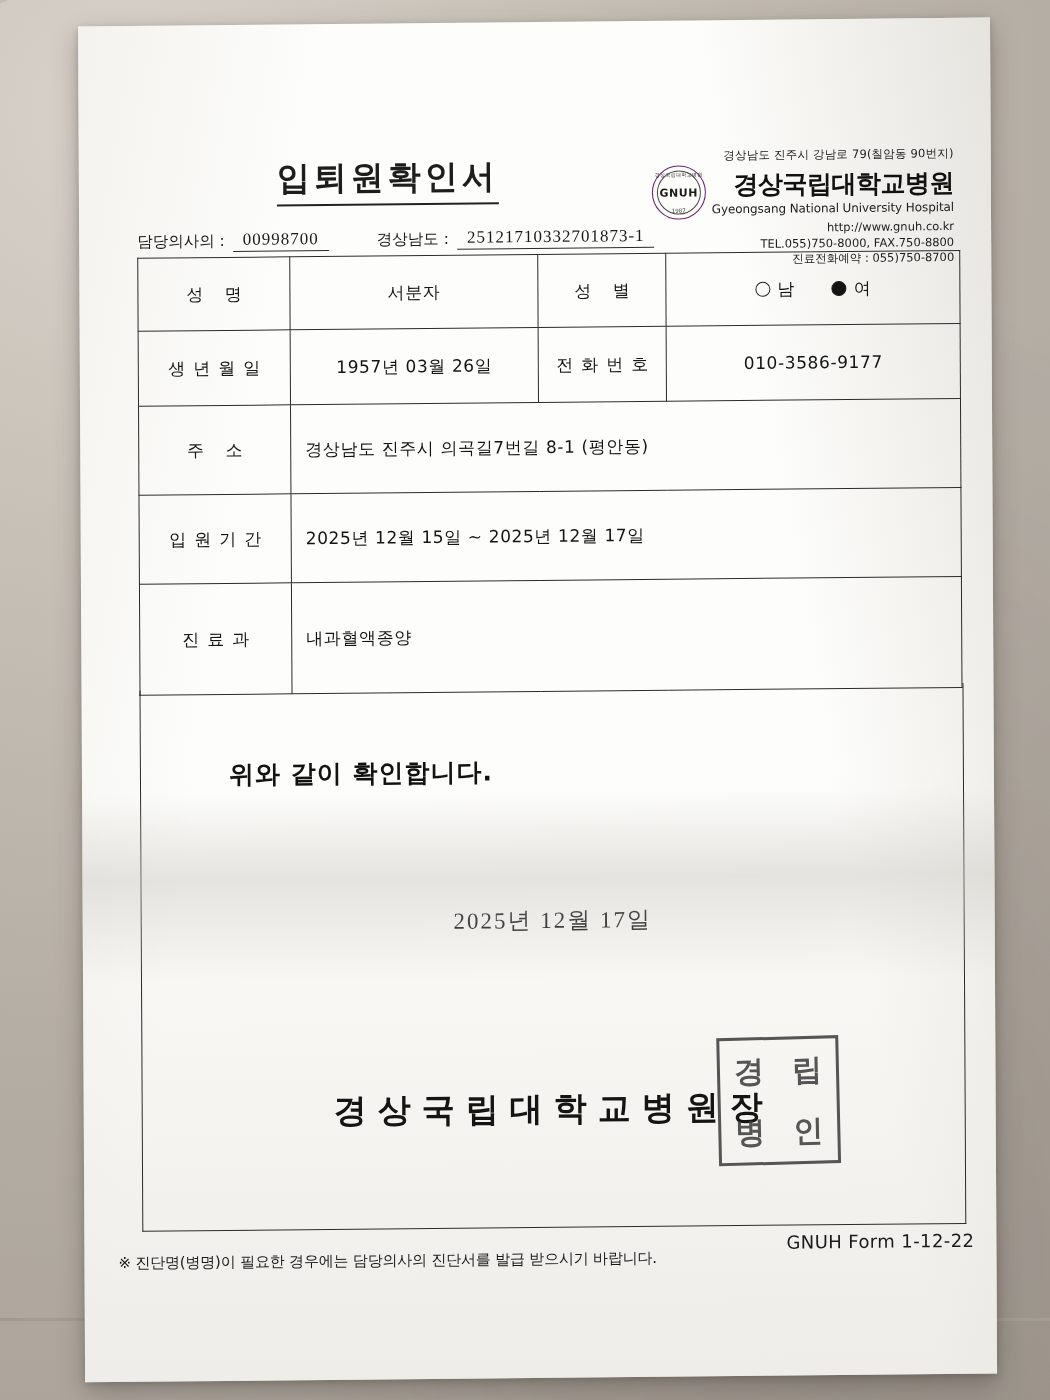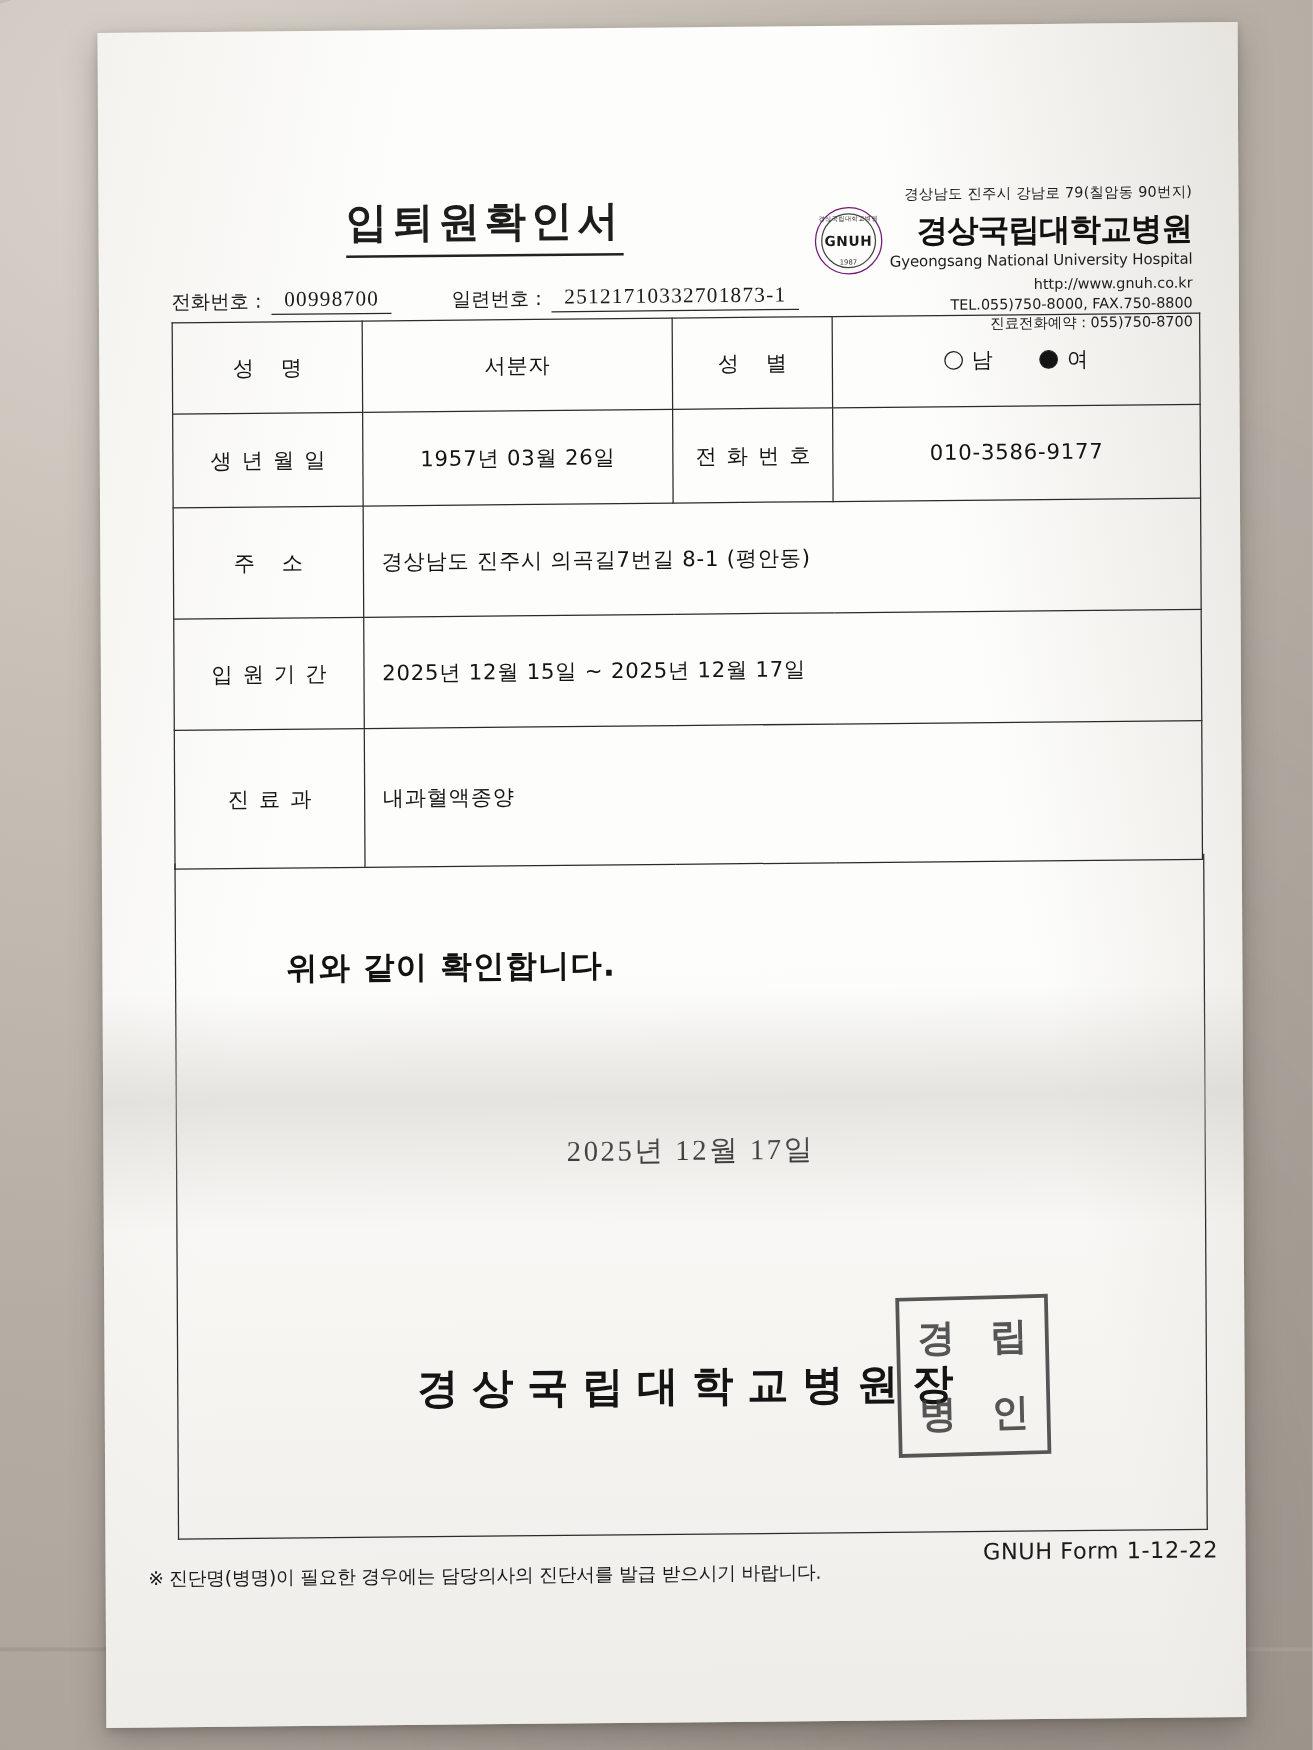--- a/index.html
+++ b/index.html
@@ -375,25 +375,25 @@
             <div class="hosp-en">Gyeongsang National University Hospital</div>
           </div>
         </div>
         <div class="hosp-url">http://www.gnuh.co.kr</div>
         <div class="hosp-tel">TEL.055)750-8000, FAX.750-8800</div>
         <div class="hosp-tel2">진료전화예약 : 055)750-8700</div>
       </div>
 
       <div class="num-row">
         <div class="num-item">
-          <span class="num-label">전화번호 :</span>
+          <span class="num-label">담당의사의 :</span>
           <span class="num-value">00998700</span>
         </div>
         <div class="num-item">
-          <span class="num-label">일련번호 :</span>
+          <span class="num-label">경상남도 :</span>
           <span class="num-value">25121710332701873-1</span>
         </div>
       </div>
 
       <table class="tbl">
         <colgroup>
           <col style="width:152px">
           <col style="width:248px">
           <col style="width:128px">
           <col style="width:294px">

